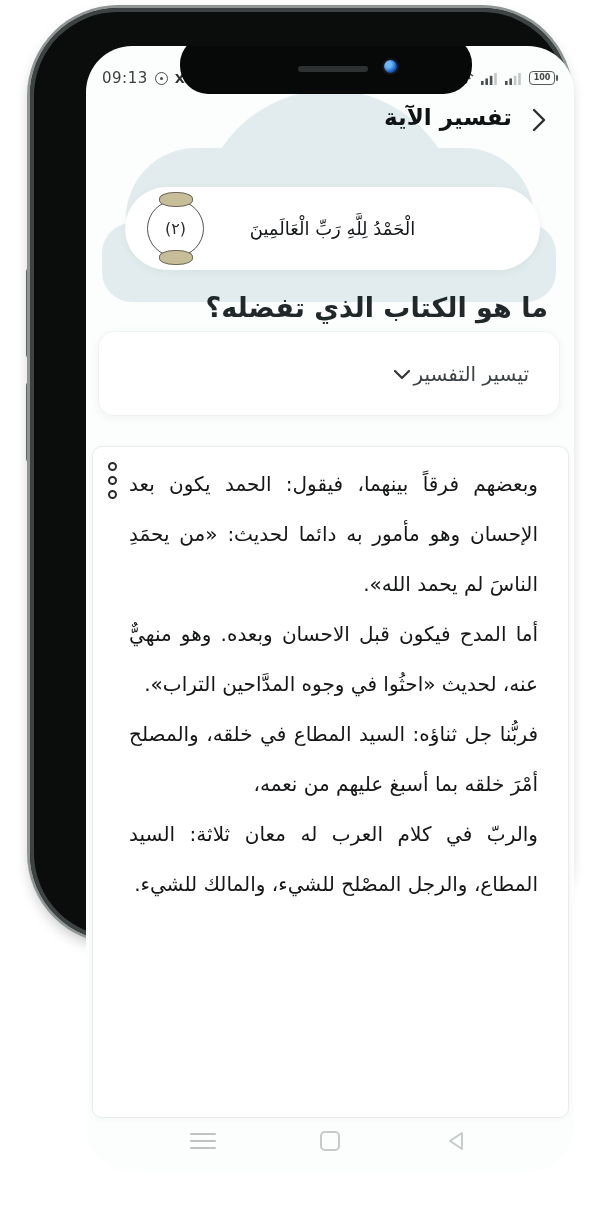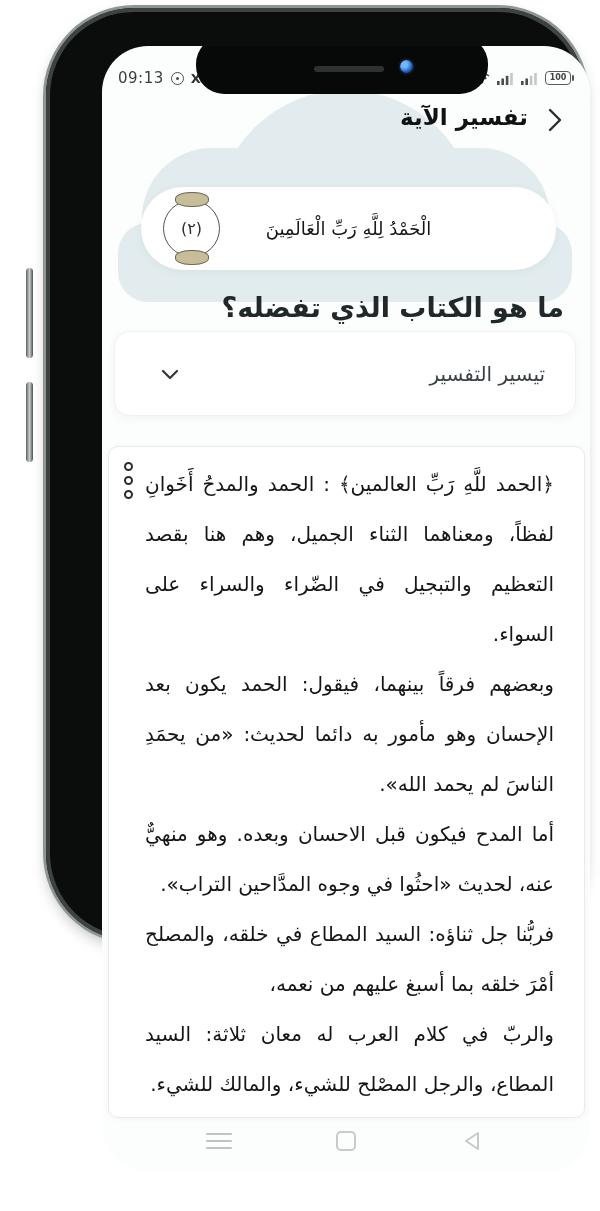--- a/index.html
+++ b/index.html
@@ -5,21 +5,20 @@
   * { margin:0; padding:0; box-sizing:border-box; }
   html,body { background:#ffffff; }
   body { font-family:"DejaVu Sans", sans-serif; }
   .canvas { position:relative; width:600px; height:1211px; background:#ffffff; overflow:hidden; margin:0 auto; }
 
   
   .phone-frame{
     position:absolute; left:30px; top:8px; width:540px; height:933px;
     background:#0b0c0c; border-radius:88px;
     box-shadow:0 0 0 3px #8f9595, inset 0 0 0 4px #3d4242, 0 6px 14px rgba(0,0,0,.25);
-    margin-left:16px;
   }
   .side-btn{ position:absolute; background:linear-gradient(90deg,#5a5f5f,#c9cdcd,#4c5151); border-radius:4px; }
   .btn-vol-up{ left:26px; top:268px; width:7px; height:90px; }
   .btn-vol-down{ left:26px; top:382px; width:7px; height:80px; }
   .btn-power{ left:567px; top:283px; width:7px; height:140px; background:linear-gradient(90deg,#4c5151,#c9cdcd,#5a5f5f); }
 
   .screen{
     position:absolute; left:56px; top:38px; width:488px; height:1126px;
     background:#fcfdfd; border-radius:46px; overflow:hidden;
   }
@@ -79,21 +78,21 @@
   .cap-top{ top:-9px; } .cap-bottom{ bottom:-9px; }
   .ayah-number{ font-size:16px; color:#2c2e2e; }
 
   
   .question{ position:absolute; top:246px; right:26px; left:26px; z-index:6;
              direction:rtl; text-align:right; font-size:27px; font-weight:700; color:#20282a; }
   .book-select{
     position:absolute; left:12px; top:285px; width:462px; height:85px; z-index:6;
     background:#ffffff; border:1px solid #f0f2f2; border-radius:16px;
     box-shadow:0 2px 10px rgba(30,50,60,.05);
-    display:flex; align-items:center; justify-content:space-between; direction:rtl;
+    display:flex; align-items:center; direction:rtl;
     padding:0 30px 0 44px; cursor:pointer;
   }
   .book-select-value{ font-size:20px; color:#3c4245; }
   .chevron-down{ width:22px; height:22px; }
 
   
   .tafsir-card{
     position:absolute; left:6px; top:400px; width:477px; height:672px; z-index:6;
     background:#ffffff; border:1px solid #e9ebeb; border-radius:10px;
     box-shadow:0 1px 6px rgba(30,50,60,.04); overflow:hidden;
@@ -196,21 +195,20 @@
         </svg>
       </div>
 
       <div class="tafsir-card">
         <div class="kebab">
           <span></span>
             <span></span>
             <span></span>
         </div>
         <div class="tafsir-text">
-          <p>﴿الحمد للَّهِ رَبِّ العالمين﴾ : الحمد والمدحُ أَخَوانِ لفظاً، ومعناهما الثناء الجميل، وهم هنا بقصد التعظيم والتبجيل في الضّراء والسراء على السواء.</p>
           <p>وبعضهم فرقاً بينهما، فيقول: الحمد يكون بعد الإحسان وهو مأمور به دائما لحديث: «من يحمَدِ الناسَ لم يحمد الله».</p>
           <p>أما المدح فيكون قبل الاحسان وبعده. وهو منهيٌّ عنه، لحديث «احثُوا في وجوه المدَّاحين التراب».</p>
           <p>فربُّنا جل ثناؤه: السيد المطاع في خلقه، والمصلح أمْرَ خلقه بما أسبغ عليهم من نعمه،</p>
           <p>والربّ في كلام العرب له معان ثلاثة: السيد المطاع، والرجل المصْلح للشيء، والمالك للشيء.</p>
         </div>
       </div>
 
       <div class="nav-bar">
         <div class="nav-btn">
           <span class="icon-menu">

